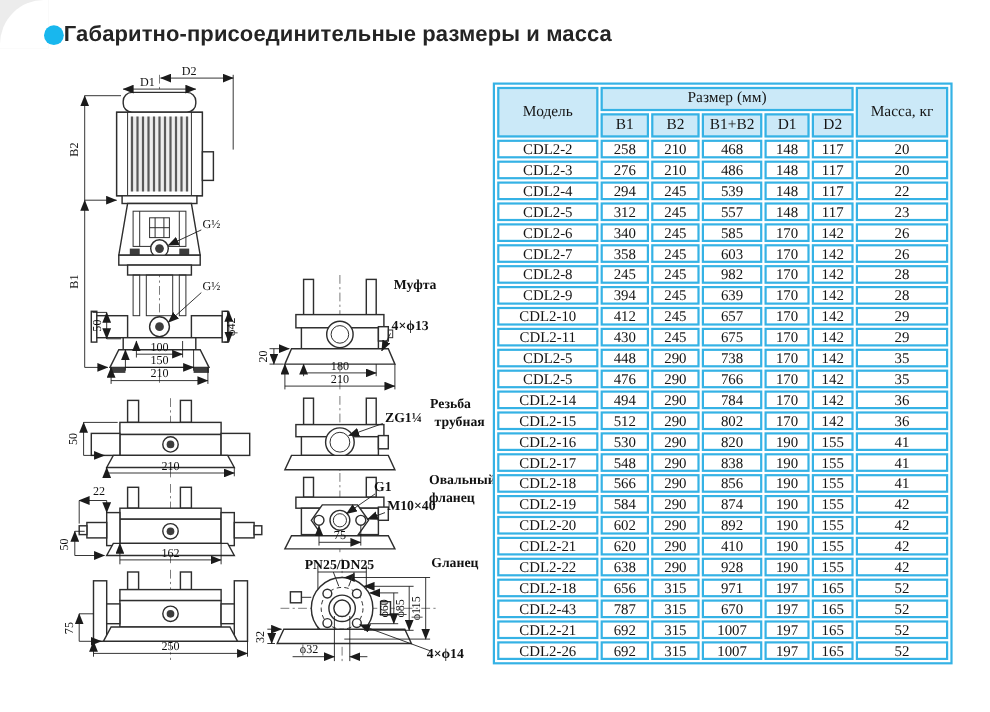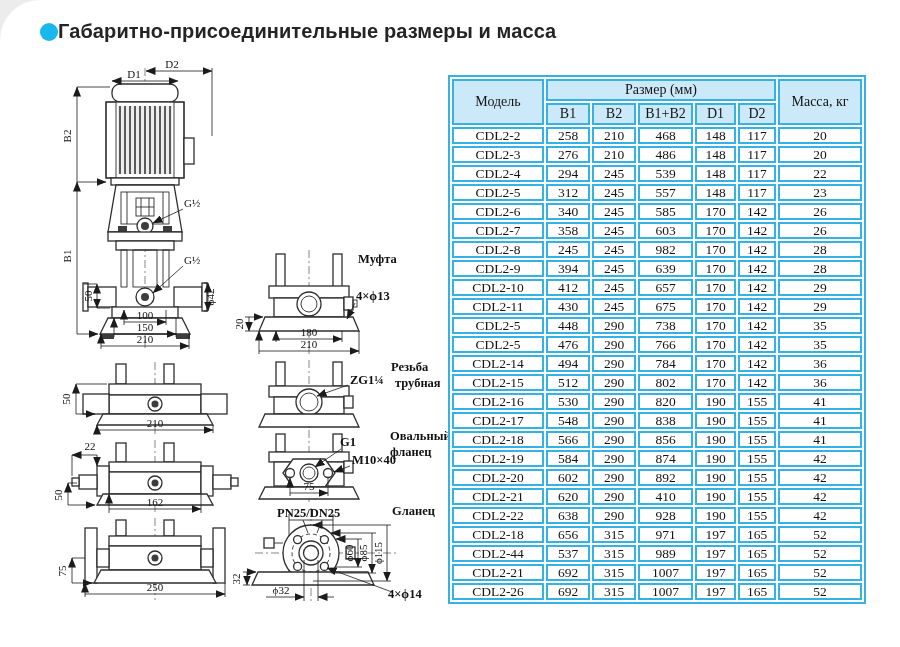--- a/index.html
+++ b/index.html
@@ -488,24 +488,24 @@
       <tr>
         <td>CDL2-18</td>
         <td>656</td>
         <td>315</td>
         <td>971</td>
         <td>197</td>
         <td>165</td>
         <td>52</td>
       </tr>
       <tr>
-        <td>CDL2-44</td>
-        <td>537</td>
+        <td>CDL2-43</td>
+        <td>787</td>
         <td>315</td>
-        <td>989</td>
+        <td>670</td>
         <td>197</td>
         <td>165</td>
         <td>52</td>
       </tr>
       <tr>
         <td>CDL2-21</td>
         <td>692</td>
         <td>315</td>
         <td>1007</td>
         <td>197</td>

